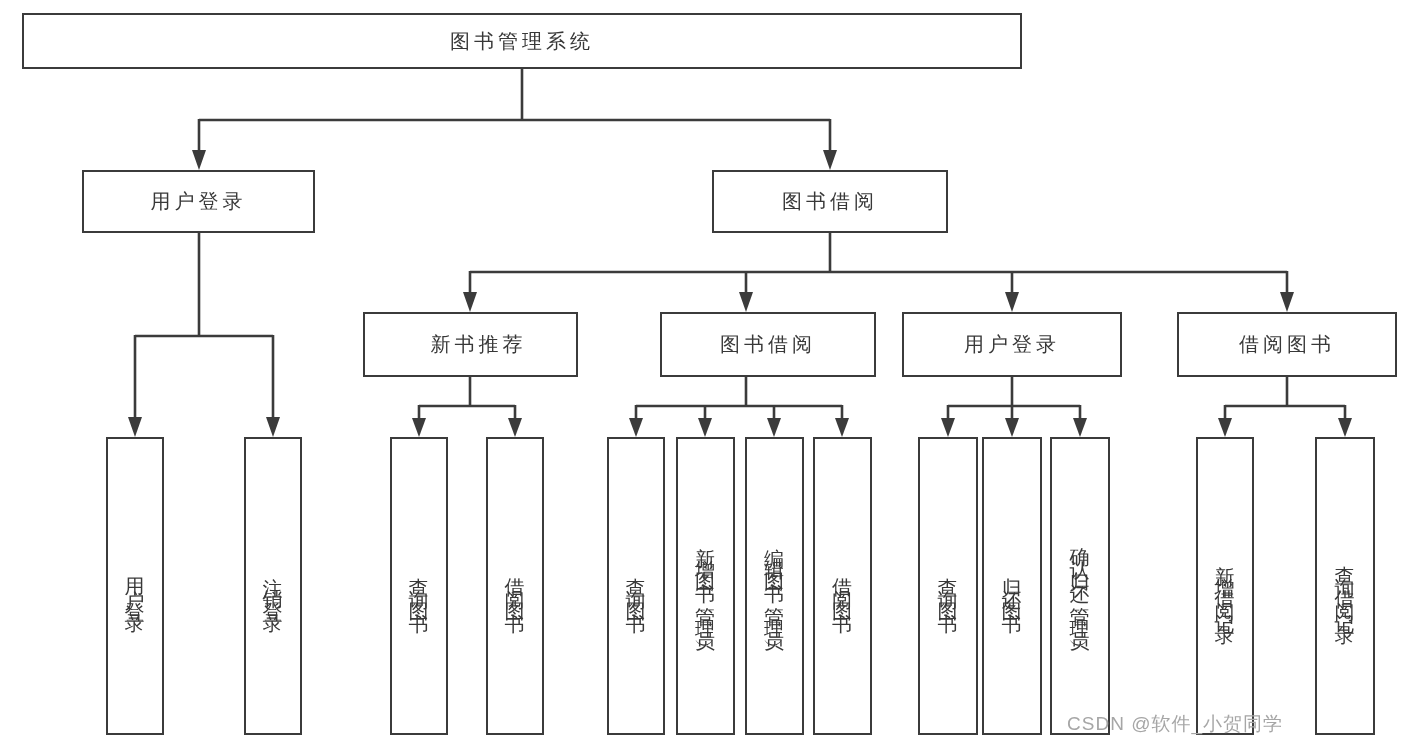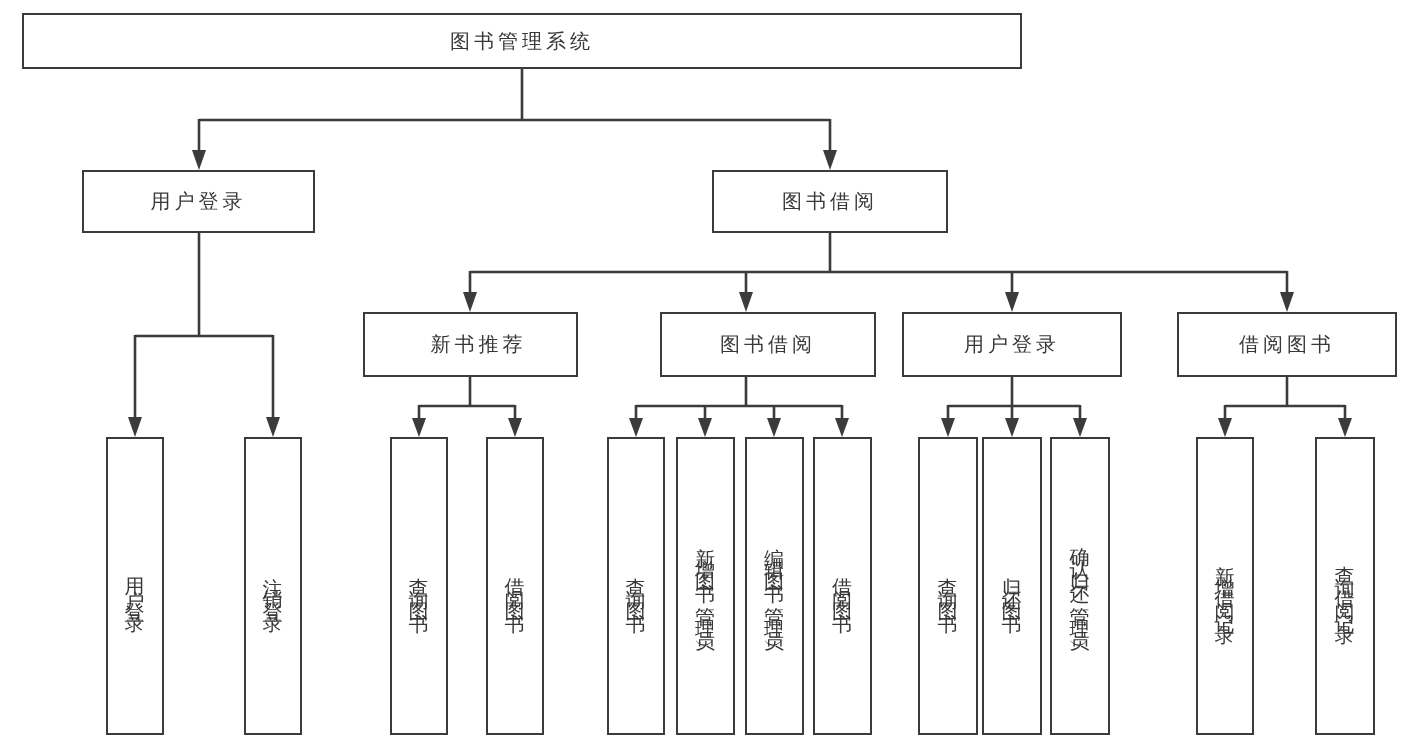--- a/index.html
+++ b/index.html
@@ -166,14 +166,15 @@
     <span>确认归还（管理员）</span>
   </div>
 
   <div class="leaf" style="left:1196px;width:58px;">
     <span>新增借阅记录</span>
   </div>
   <div class="leaf" style="left:1315px;width:60px;">
     <span>查询借阅记录</span>
   </div>
 
+  <div class="watermark">CSDN @软件_小贺同学</div>
 
 </div>
 
 </body></html>

